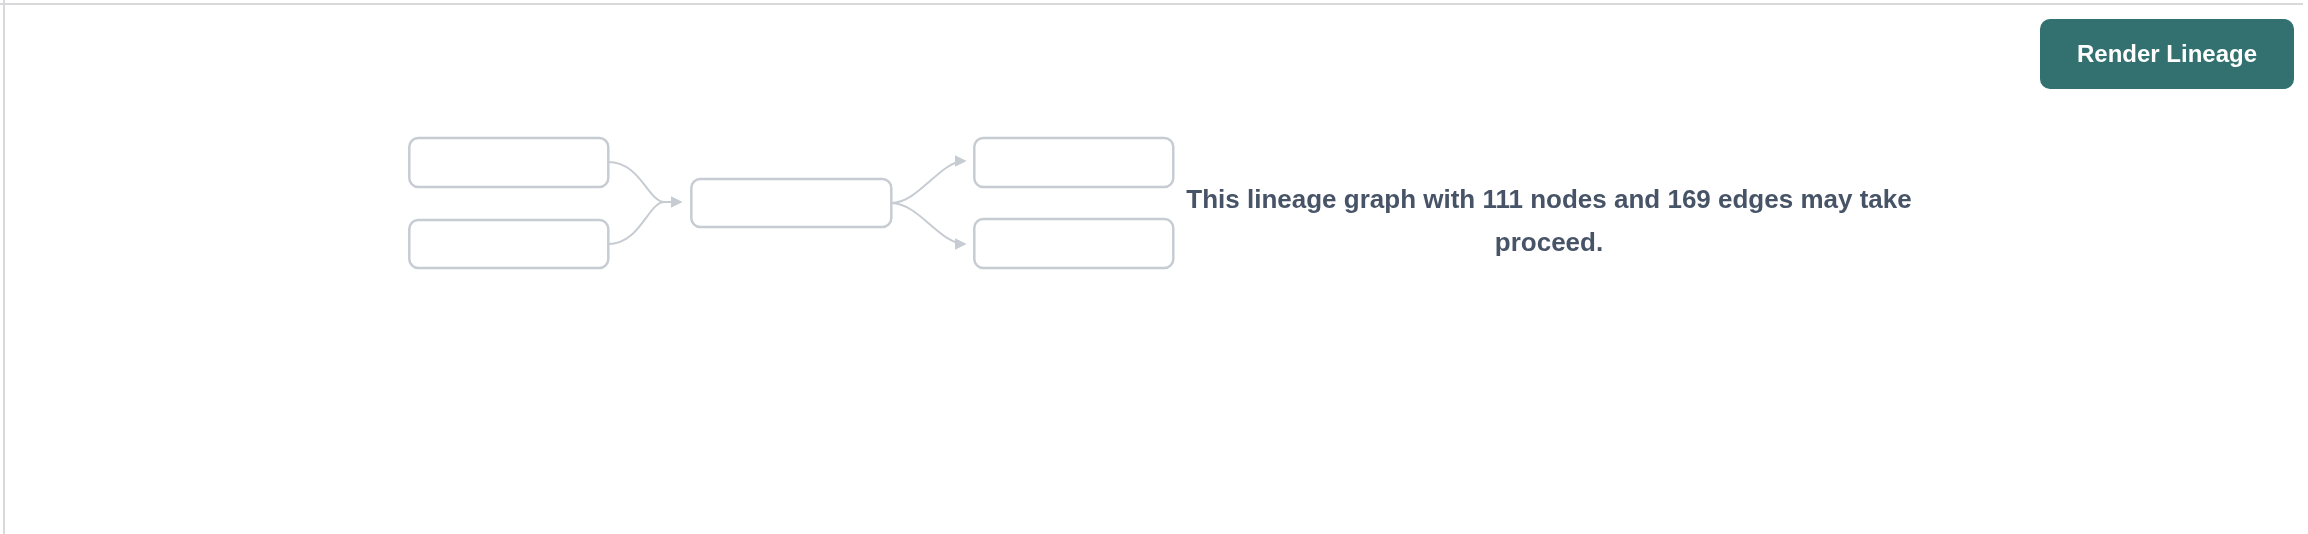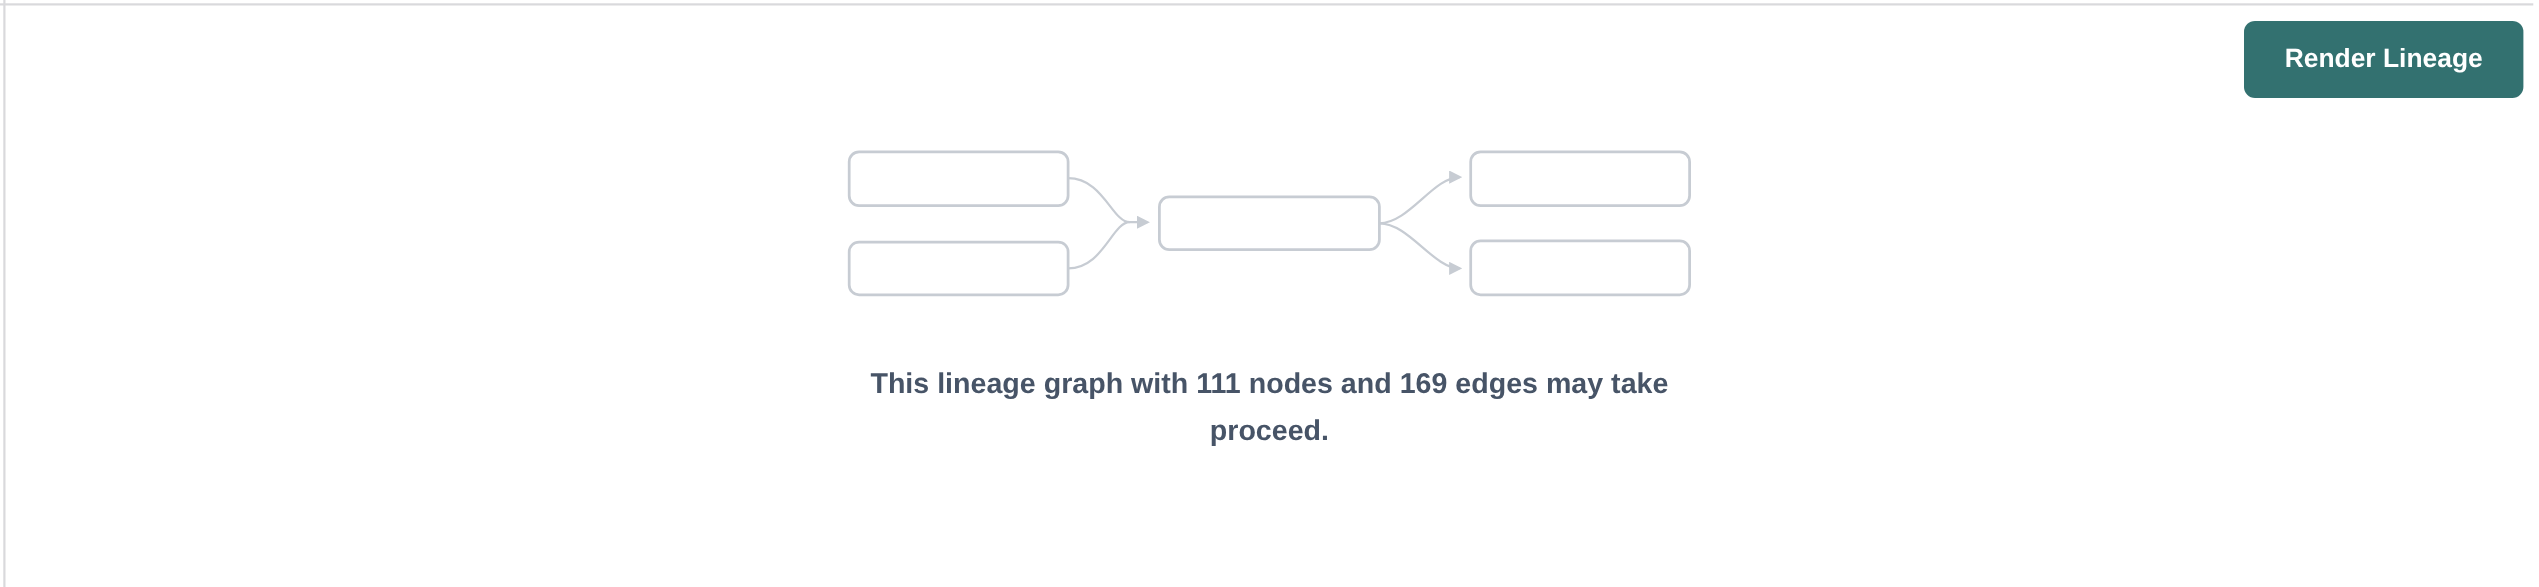--- a/index.html
+++ b/index.html
@@ -52,21 +52,20 @@
     cursor: pointer;
     font-family: "Liberation Sans", sans-serif;
     white-space: nowrap;
   }
   .empty-state {
     position: absolute;
     top: 115px;
     left: 50%;
     transform: translateX(-50%);
     display: flex;
-    flex-direction: column;
     align-items: center;
   }
   .illustration {
     display: block;
   }
   .ill-box {
     fill: #ffffff;
     stroke: var(--illustration-stroke);
     stroke-width: 2.5;
   }

